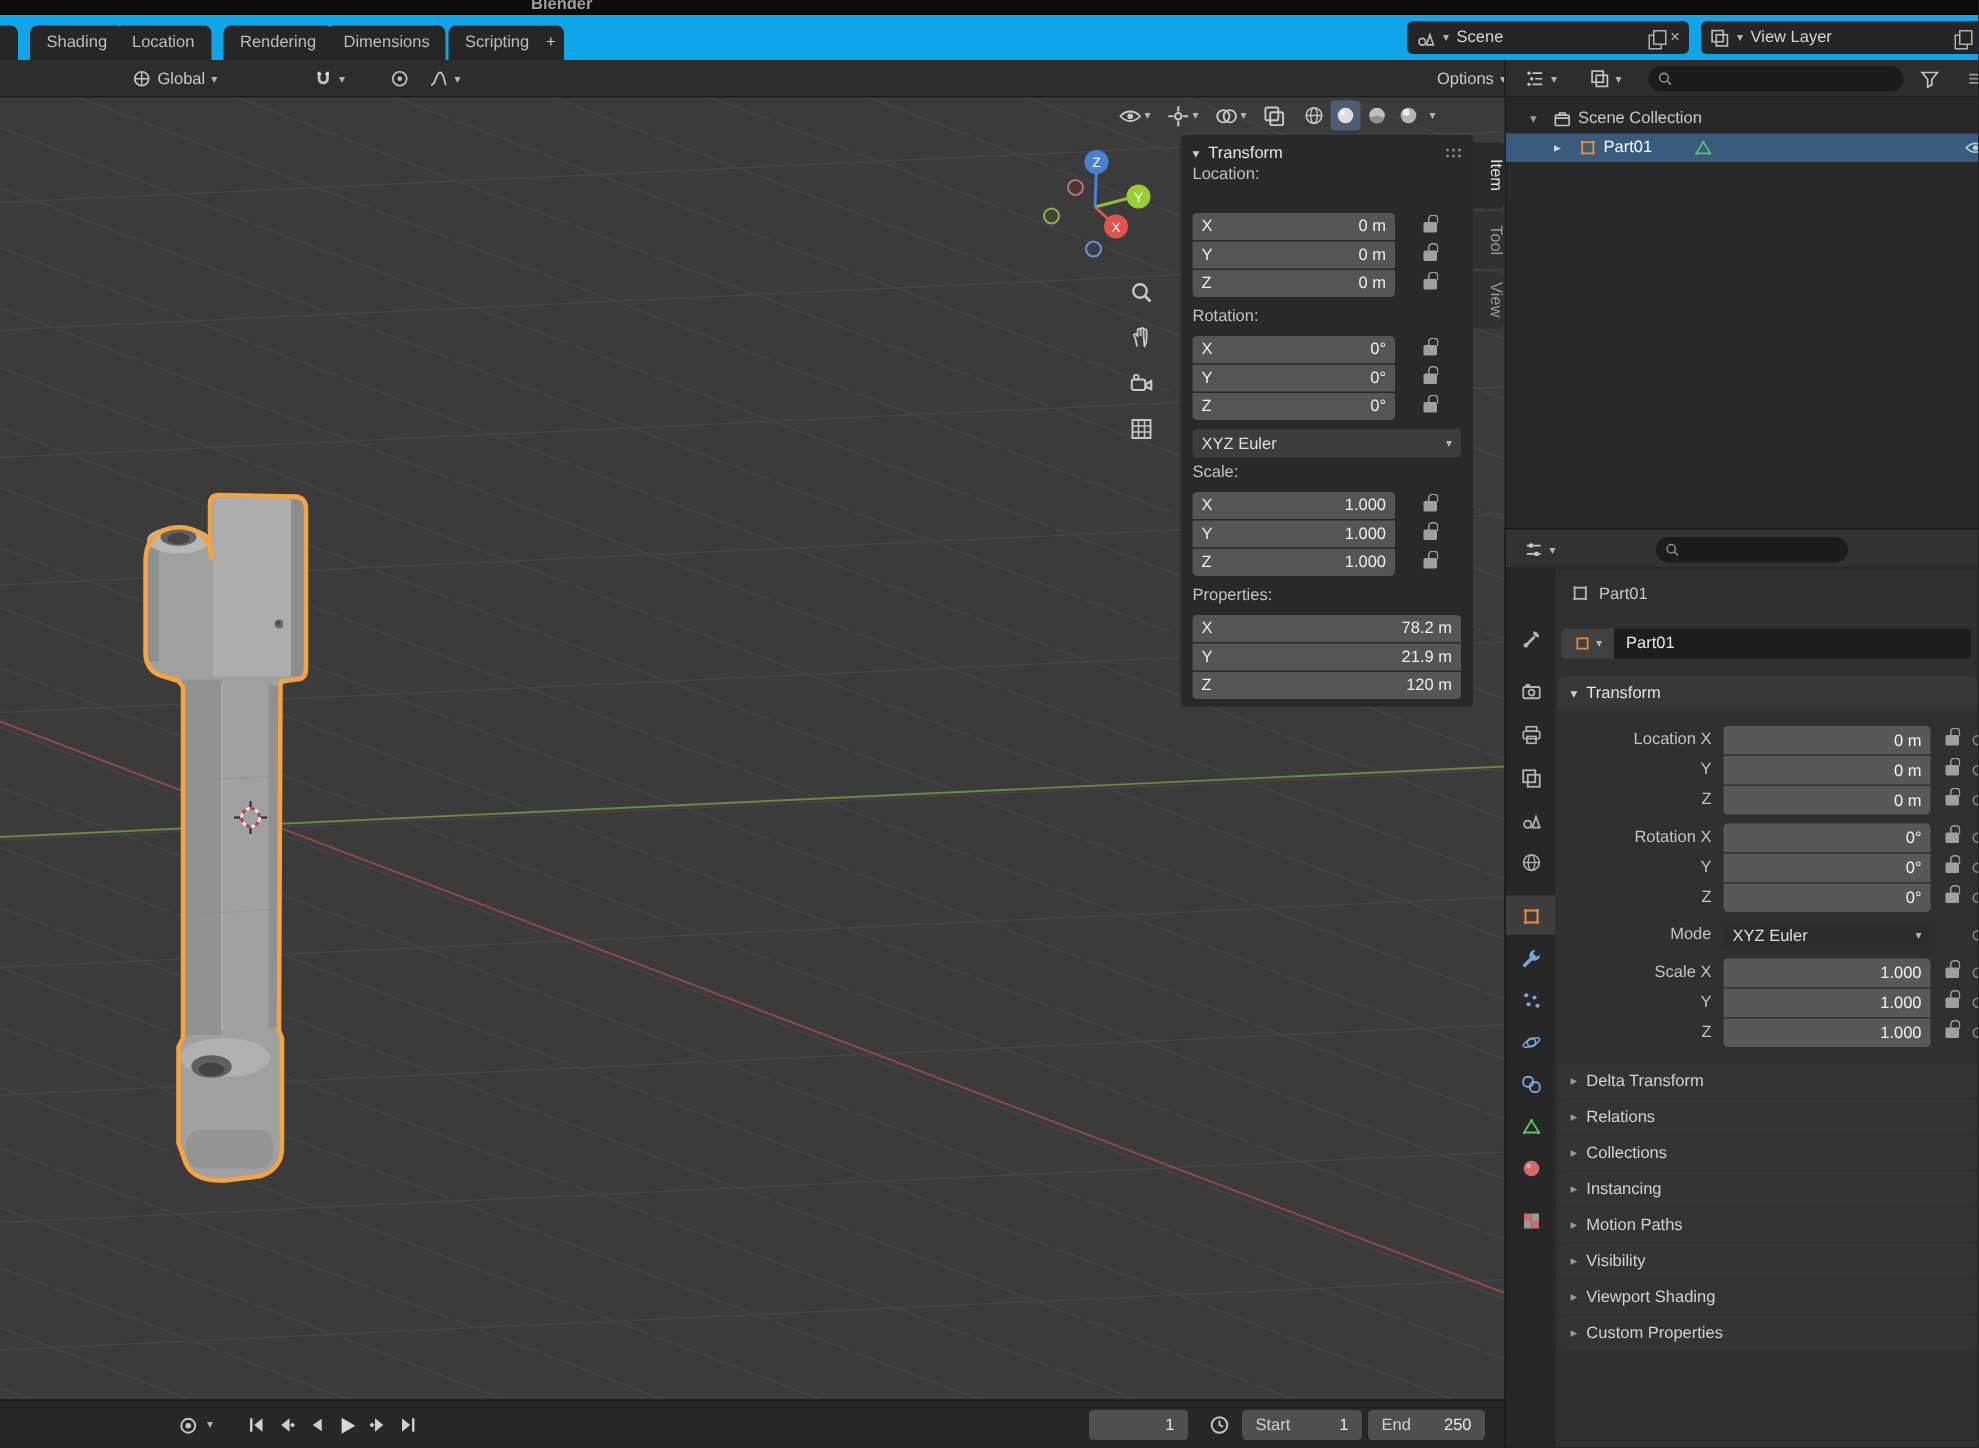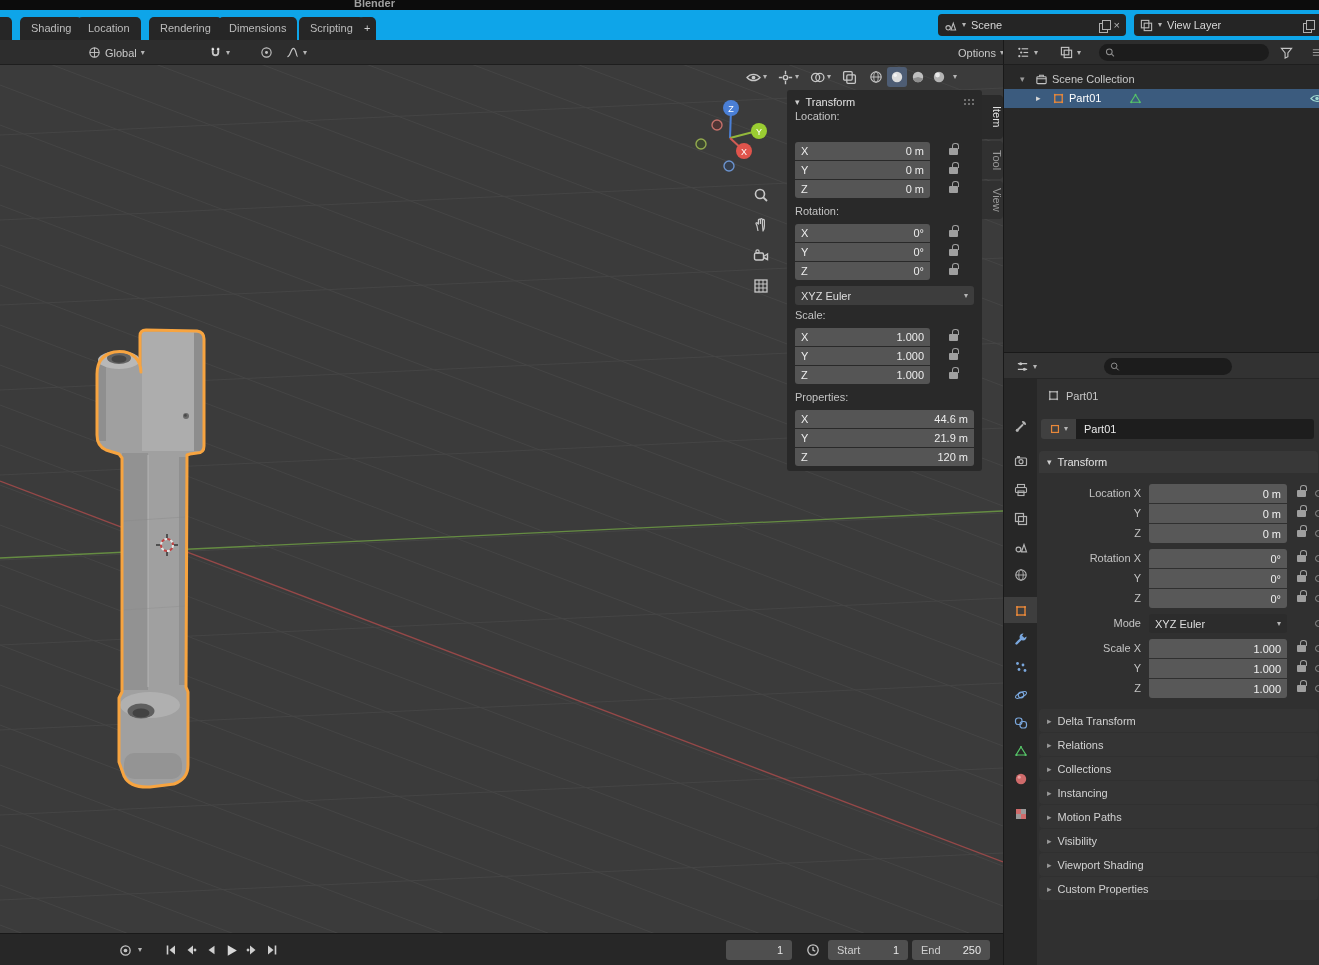--- a/index.html
+++ b/index.html
@@ -530,21 +530,21 @@
         <span>Z</span>
           <span>1.000</span>
       </div>
       <span class="np-lock" style="top:276px">
           <i class="lockg"></i>
         </span>
 
       <span class="np-label" style="top:301px">Properties:</span>
       <div class="np-dim r-top" style="top:320px">
         <span>X</span>
-          <span>44.6 m</span>
+          <span>78.2 m</span>
       </div>
       <div class="np-dim" style="top:339px">
         <span>Y</span>
           <span>21.9 m</span>
       </div>
       <div class="np-dim r-bot" style="top:358px">
         <span>Z</span>
           <span>120 m</span>
       </div>
     </div>

